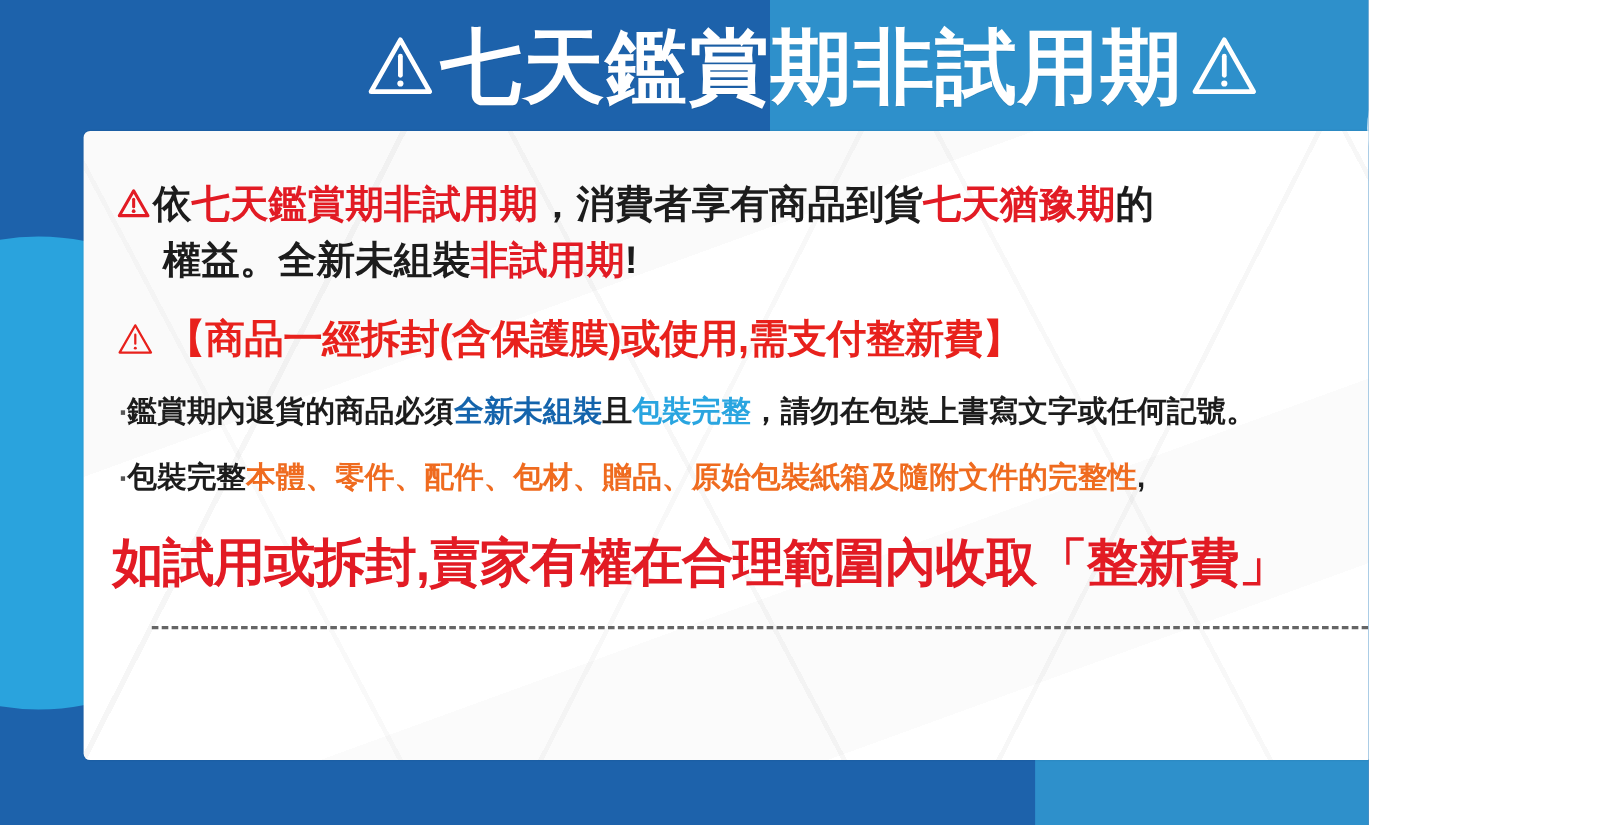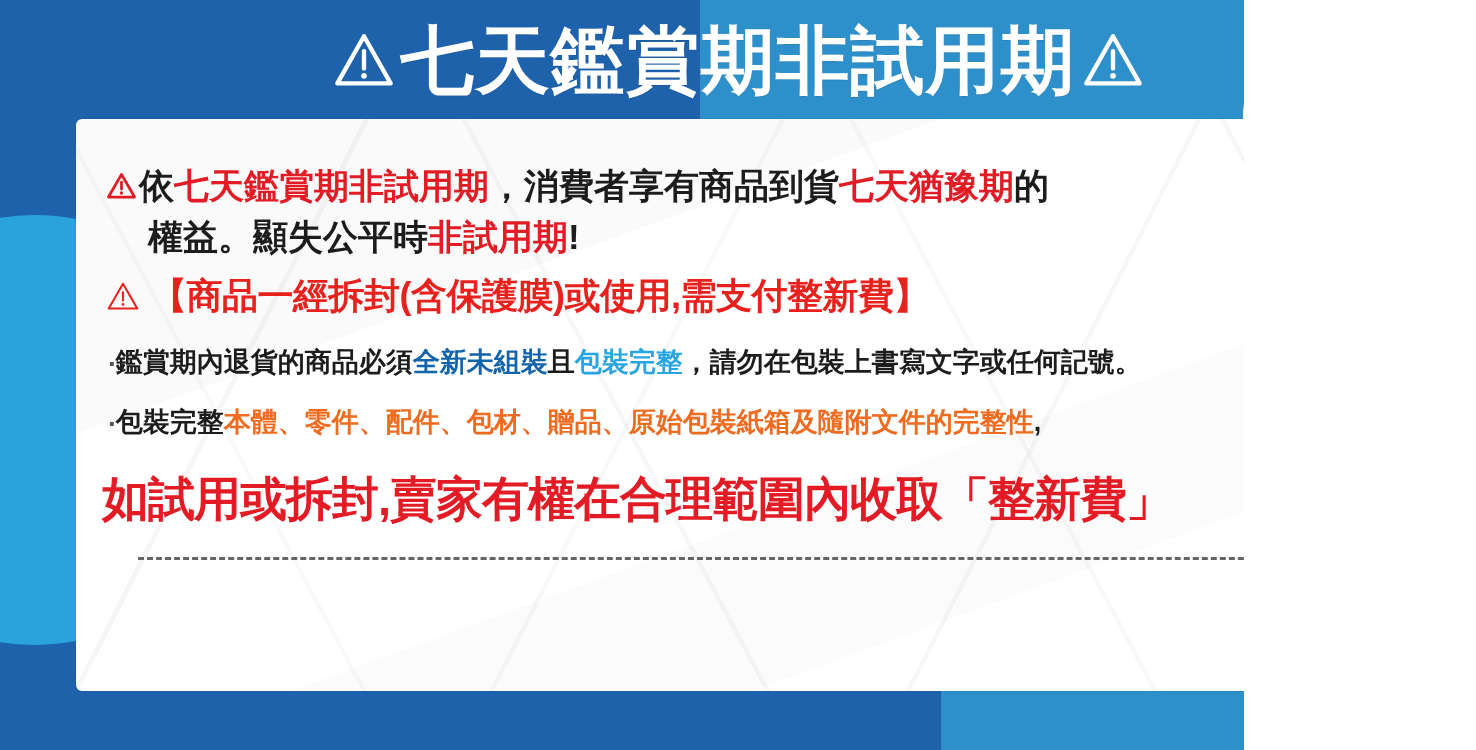--- a/index.html
+++ b/index.html
@@ -130,21 +130,21 @@
     padding-left:4px;
   }
   .para1 .tri-sm{
     display:inline-block; width:31px; height:31px;
     vertical-align:-4px; margin-right:2px;
   }
   .para1 .ln2{ display:block; padding-left:42px; margin-top:4px; }
   .rbold{ color:#e21b24; font-weight:bold; }
 
   .head2{
-    margin-top:12px;
+    margin-top:24px;
     padding-left:4px;
     display:flex; align-items:center; gap:11px;
     color:#e8211c;
     font-size:36px;
     font-weight:bold;
     letter-spacing:-0.5px;
     white-space:nowrap;
   }
   .head2 .tri-red{ width:34px; height:34px; flex:0 0 34px; }
 
@@ -242,21 +242,21 @@
 
       <div class="para1">
         <span class="tri-sm">
           <svg viewBox="0 0 100 100" aria-hidden="true">
             <path d="M50 11 L92 84 L8 84 Z" fill="none" stroke="#e21b24" stroke-width="9" stroke-linejoin="round"></path>
             <path d="M50 36 L50 58" stroke="#e21b24" stroke-width="9" stroke-linecap="round"></path>
             <circle cx="50" cy="71" r="5.5" fill="#e21b24"></circle>
           </svg>
         </span><span>依</span><span class="rbold">七天鑑賞期非試用期</span><span>，消費者享有商品到貨</span><span class="rbold">七天猶豫期</span><span>的</span>
         <span class="ln2">
-          <span>權益。顯失公平時</span><span class="rbold">非試用期</span><span>!</span>
+          <span>權益。全新未組裝</span><span class="rbold">非試用期</span><span>!</span>
         </span>
       </div>
 
       <div class="head2">
         <span class="tri-red">
           <svg viewBox="0 0 100 100" aria-hidden="true">
             <path d="M50 11 L92 84 L8 84 Z" fill="none" stroke="#e8211c" stroke-width="6" stroke-linejoin="round"></path>
             <path d="M50 36 L50 60" stroke="#e8211c" stroke-width="6" stroke-linecap="round"></path>
             <circle cx="50" cy="72" r="4" fill="#e8211c"></circle>
           </svg>

